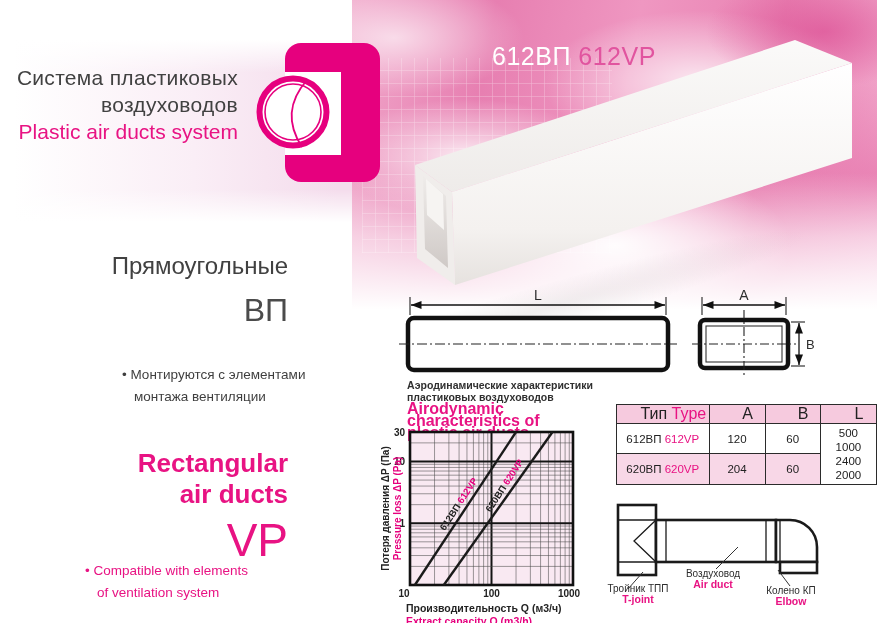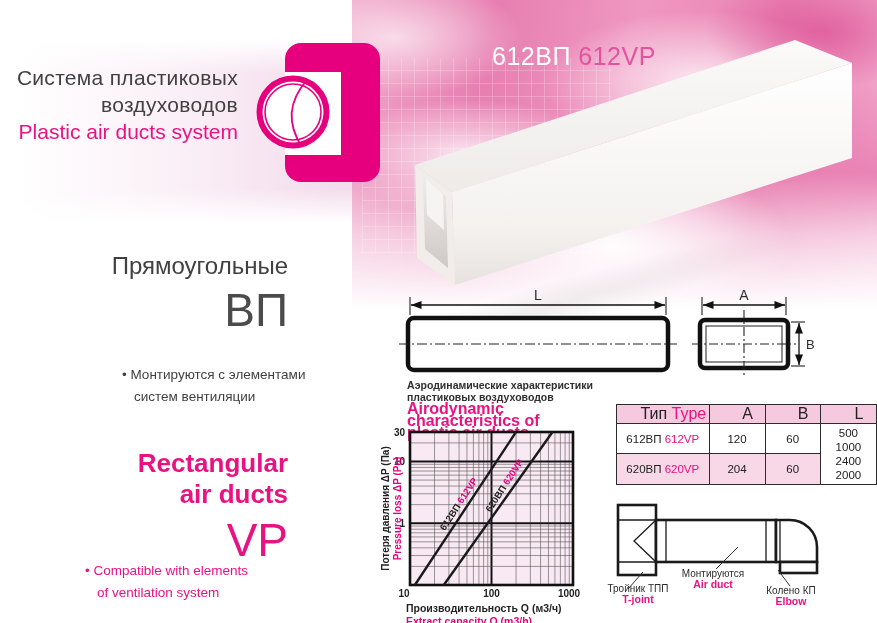--- a/index.html
+++ b/index.html
@@ -38,21 +38,21 @@
   .ptitle .w{color:#ffffff;} .ptitle .p{color:#e1549f;}
 
   
   .reflect{left:415px;top:258px;width:450px;height:52px;opacity:.28;
     background:radial-gradient(ellipse at 28% 45%,rgba(150,140,140,.5),transparent 60%);
     transform:rotate(-16deg);}
 
   
   .ru-block{left:0;top:250px;width:288px;text-align:right;}
   .ru-block .h{font-size:24px;color:#414141;line-height:31px;}
-  .ru-block .code{font-size:46px;color:#4b4b4b;line-height:54px;margin-top:2px;padding-left:12px;}
+  .ru-block .code{font-size:32px;color:#4b4b4b;line-height:54px;margin-top:2px;padding-left:12px;}
   .bullet{font-size:13.5px;line-height:22px;padding-left:12px;text-indent:-12px;}
   .ru-bullets{left:88px;top:364px;width:210px;color:#3f3f3f;margin-left:34px;}
   .en-block{left:0;top:448px;width:288px;text-align:right;}
   .en-block .h{font-size:26px;color:#e81383;line-height:31px;font-weight:bold;}
   .en-block .code{font-size:46px;color:#e81383;line-height:56px;margin-top:2px;}
   .en-bullets{left:85px;top:560px;width:210px;color:#e81383;}
 
   
   .chart-title{left:407px;top:379px;width:190px;font-weight:bold;font-size:10.5px;line-height:12px;color:#2f2f2f;}
   .chart-title .en{color:#e81383;font-size:16px;}
@@ -128,21 +128,21 @@
     <span> </span>
     <span class="p">612VP</span>
   </div>
 
   <div class="abs ru-block">
     <div class="h">Прямоугольные</div>
     <div class="code">ВП</div>
   </div>
   <div class="abs bullet ru-bullets">
     <span>• Монтируются с элементами</span><br>
-    <span>систем вентиляции</span>
+    <span>монтажа вентиляции</span>
   </div>
 
   <div class="abs en-block">
     <div class="h">Rectangular</div>
     <div class="h">air ducts</div>
     <div class="code">VP</div>
   </div>
   <div class="abs bullet en-bullets">
     <span>• Compatible with elements</span><br>
     <span>of ventilation system</span>
@@ -296,21 +296,21 @@
     <line x1="18" y1="94" x2="33" y2="77" stroke="#333" stroke-width="1"></line>
     <line x1="106" y1="74" x2="128" y2="52" stroke="#333" stroke-width="1"></line>
     <line x1="180" y1="91" x2="168" y2="75" stroke="#333" stroke-width="1"></line>
   </svg>
 
   <div class="part-label" style="left:596px;top:583px">
     <div>Тройник ТПП</div>
     <div class="en">T-joint</div>
   </div>
   <div class="part-label" style="left:671px;top:568px">
-    <div>Монтируются</div>
+    <div>Воздуховод</div>
     <div class="en">Air duct</div>
   </div>
   <div class="part-label" style="left:749px;top:585px">
     <div>Колено КП</div>
     <div class="en">Elbow</div>
   </div>
 
 </div>
 
 </body></html>

